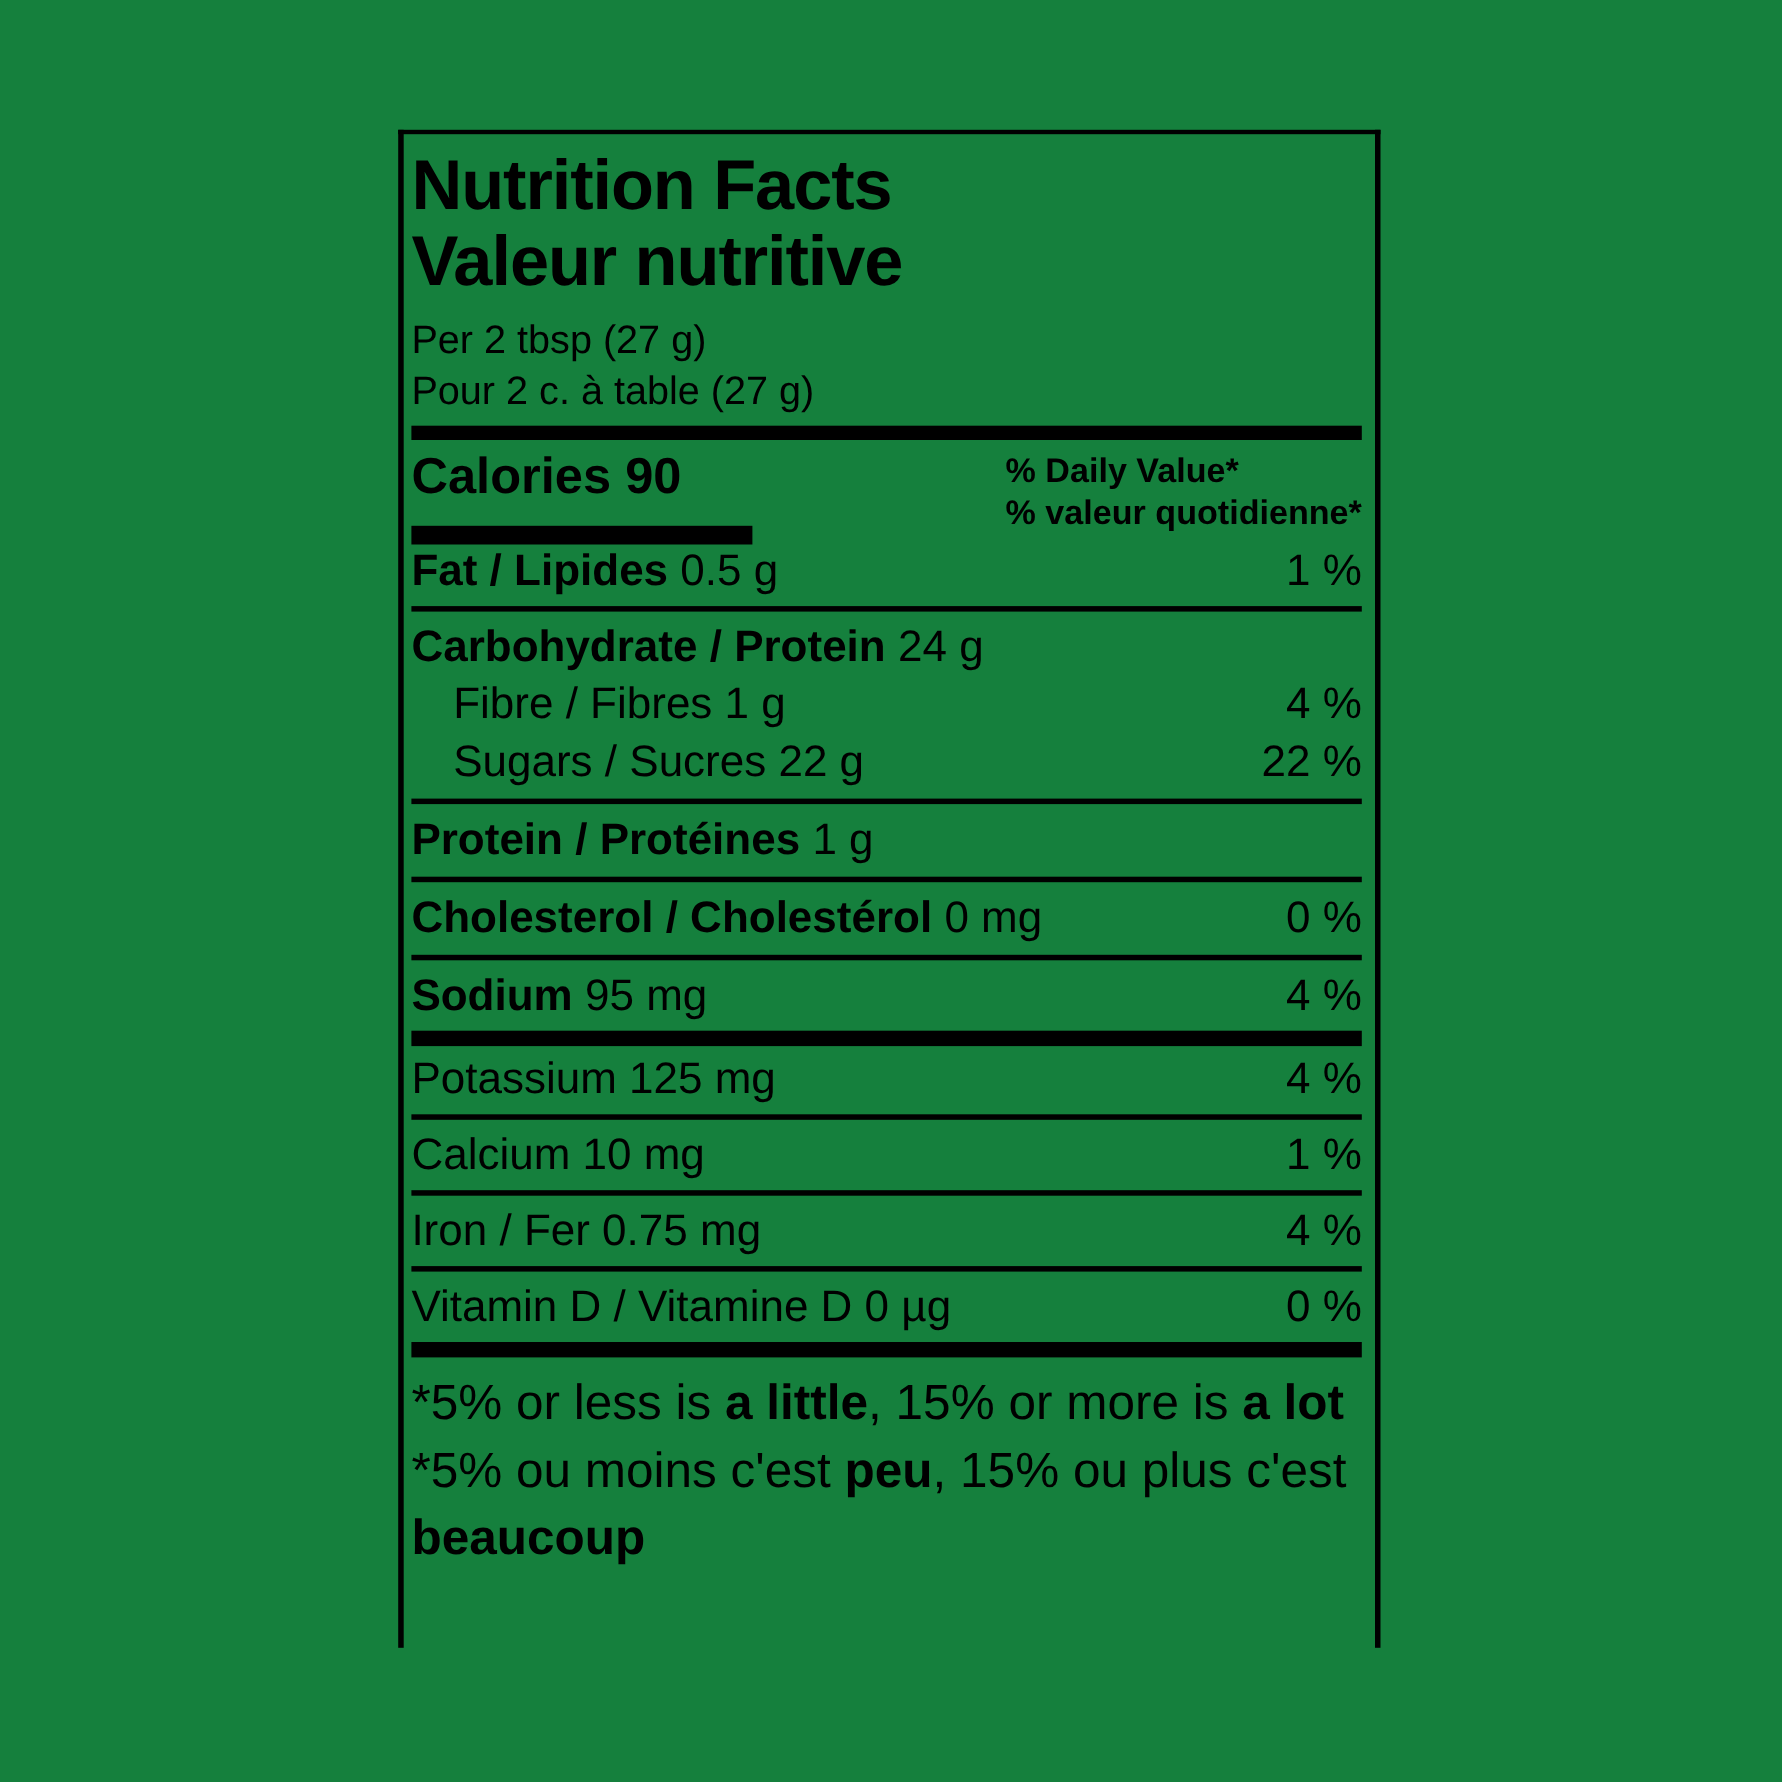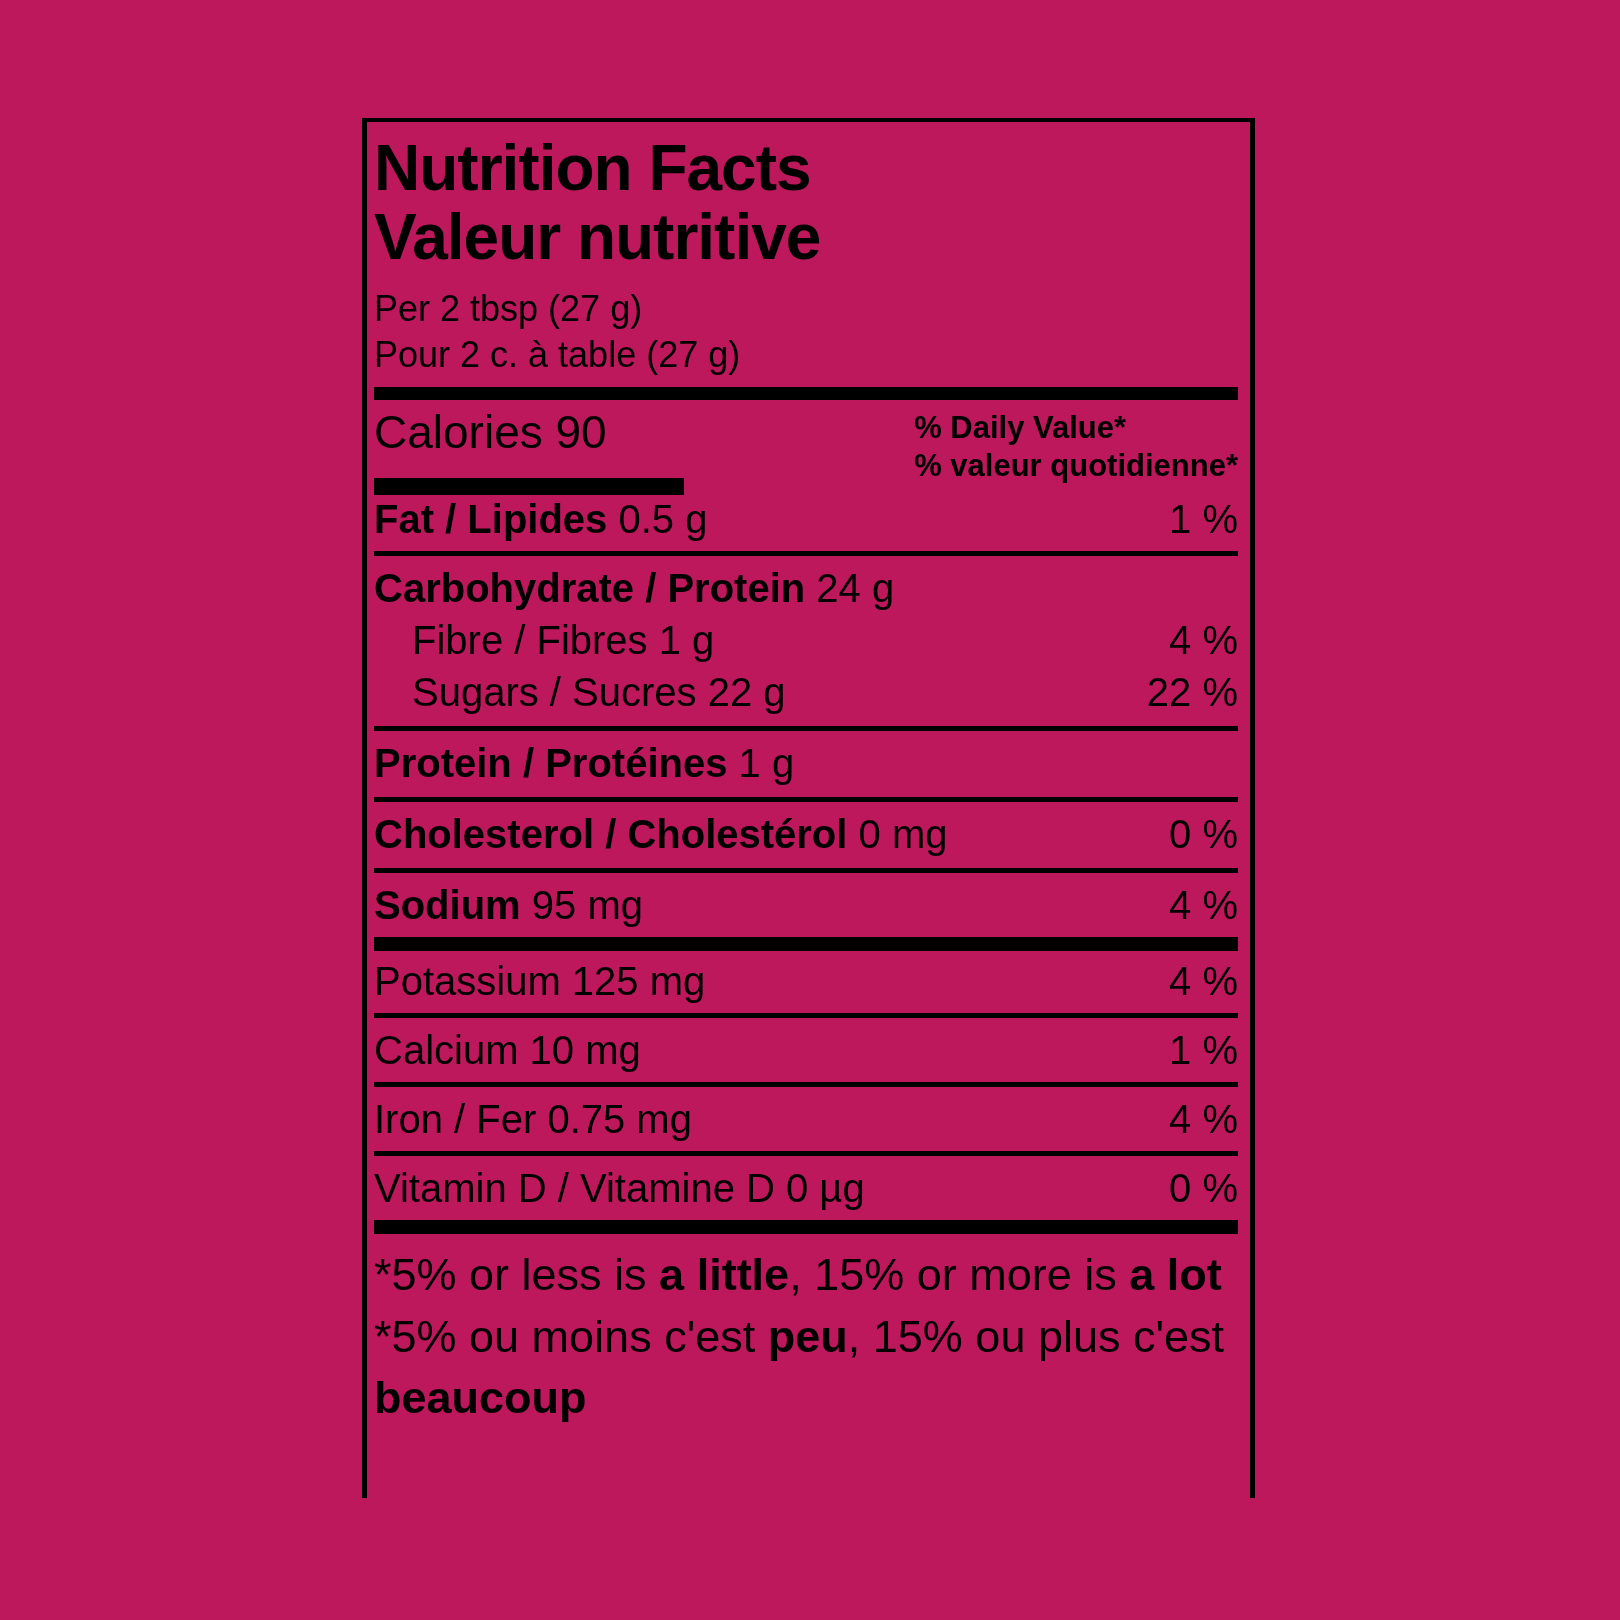--- a/index.html
+++ b/index.html
@@ -4,21 +4,21 @@
 <style>
   html, body {
     margin: 0;
     padding: 0;
     background: #ffffff;
   }
   .canvas {
     position: relative;
     width: 1620px;
     height: 1620px;
-    background: #be185d;
+    background: #15803d;
     font-family: "Liberation Sans", sans-serif;
     color: #000000;
     overflow: hidden;
   }
   .nft {
     position: absolute;
     left: 362px;
     top: 118px;
     width: 893px;
     height: 1380px;
@@ -60,21 +60,21 @@
   .calories-block {
     display: flex;
     justify-content: space-between;
     align-items: flex-start;
     margin-top: 7px;
     height: 86px;
   }
   .calories-left { display: inline-block; }
   .calories-text {
     font-size: 46px;
-    font-weight: 400;
+    font-weight: 700;
     line-height: 1.1;
   }
   .calories-bar {
     width: 310px;
     height: 17px;
     background: #000;
     margin-top: 20px;
   }
   .dv-header {
     text-align: left;

